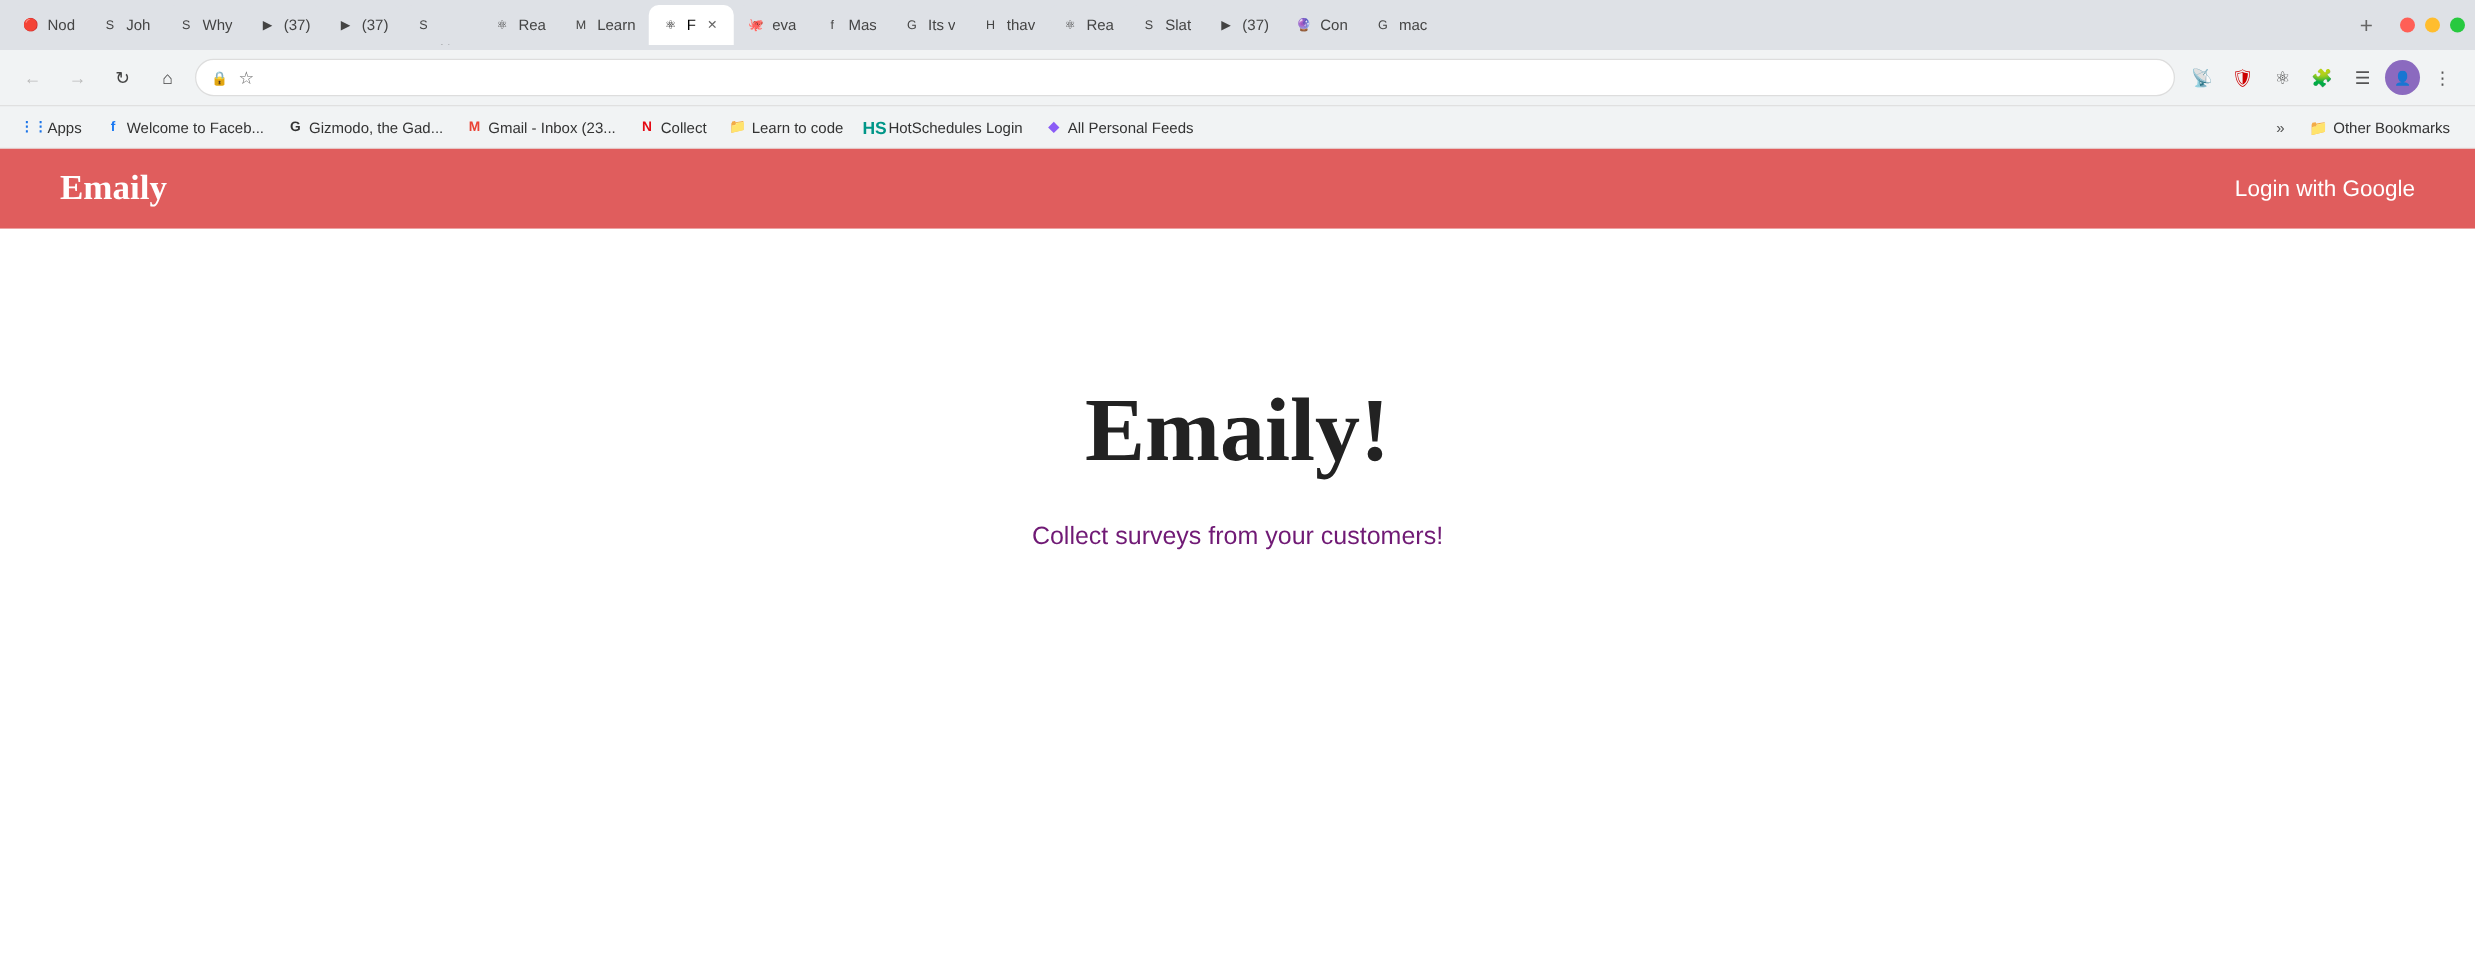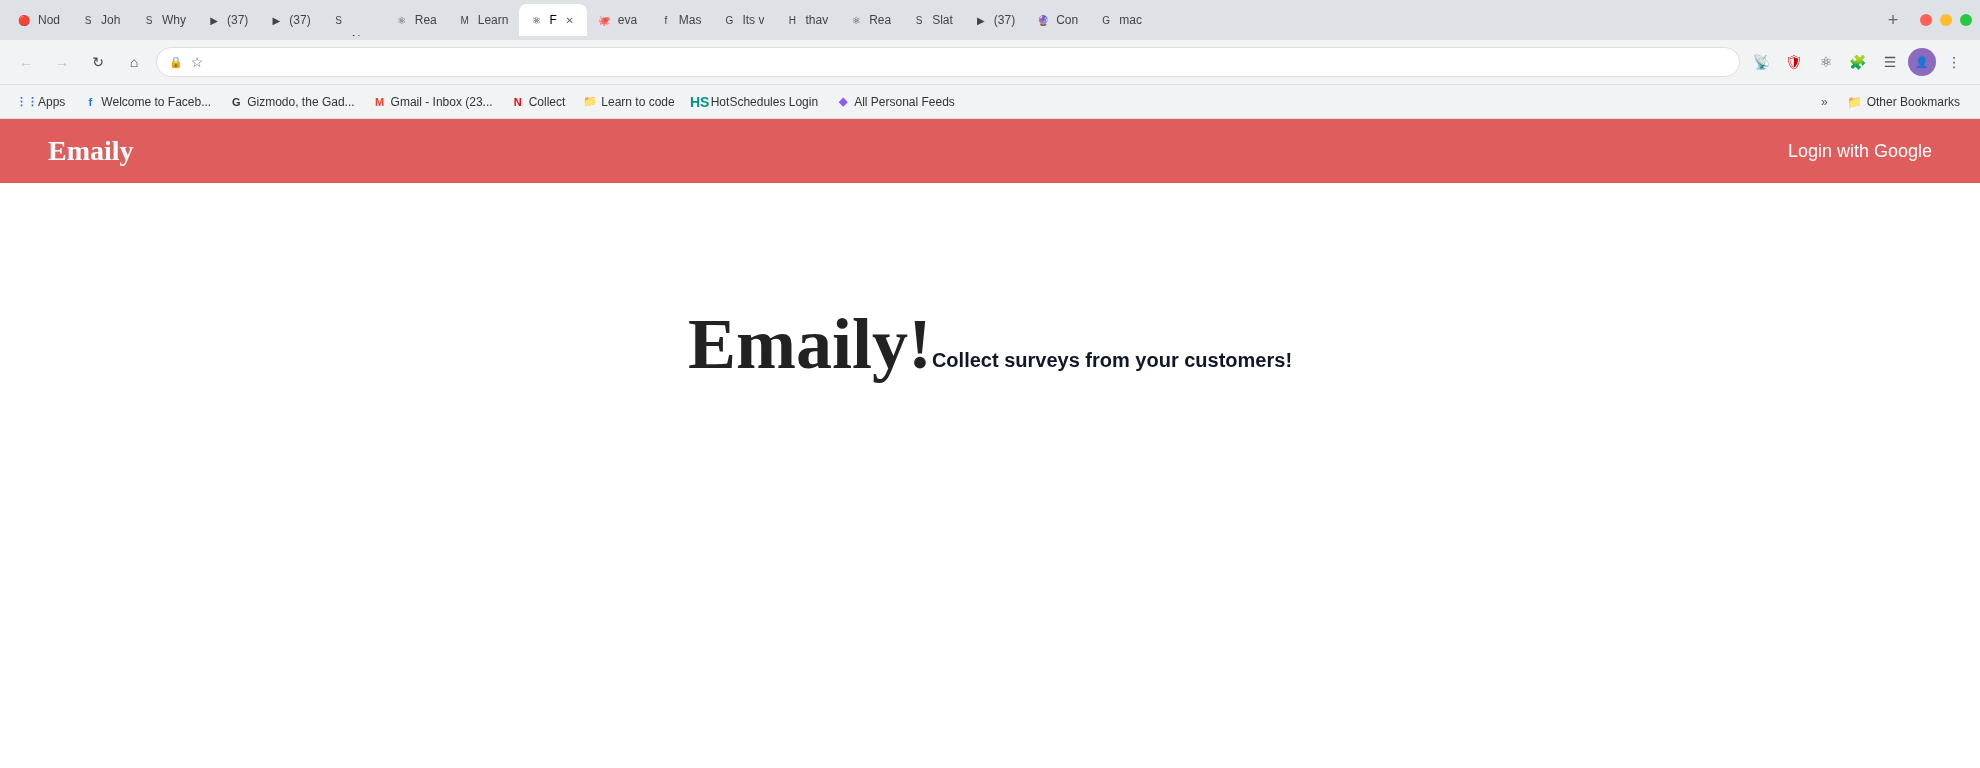--- a/index.html
+++ b/index.html
@@ -218,37 +218,37 @@
     }
     .app-login-btn {
       font-size: 18px;
       color: #fff;
       background: transparent;
       border: none;
       cursor: pointer;
     }
     .app-hero {
       display: flex;
-      flex-direction: row;
+      flex-direction: column;
       align-items: center;
       justify-content: center;
       padding: 120px 0 80px;
       background: #fff;
     }
     .app-hero-title {
       font-size: 72px;
       font-weight: 700;
       color: #222;
       font-family: Georgia, 'Times New Roman', serif;
       margin-bottom: 32px;
     }
     .app-hero-subtitle {
       font-size: 20px;
-      color: #0f172a;
-      font-weight: 700;
+      color: #701a75;
+      font-weight: 400;
     }
   </style>
 </head>
 <body>
 
 <div class="browser-chrome">
 
   <div class="tab-bar">
 
     <div id="tabs-container" style="display:flex;align-items:center;gap:1px;overflow:hidden;flex:1;">

